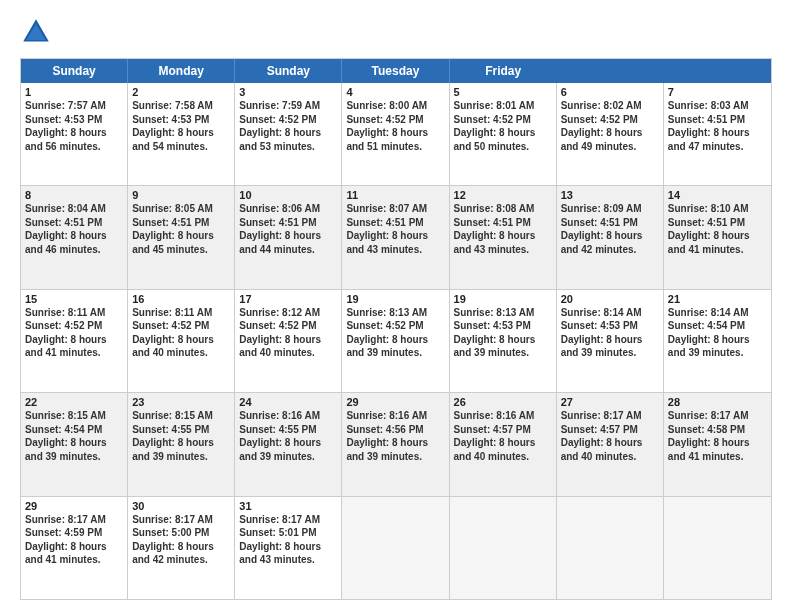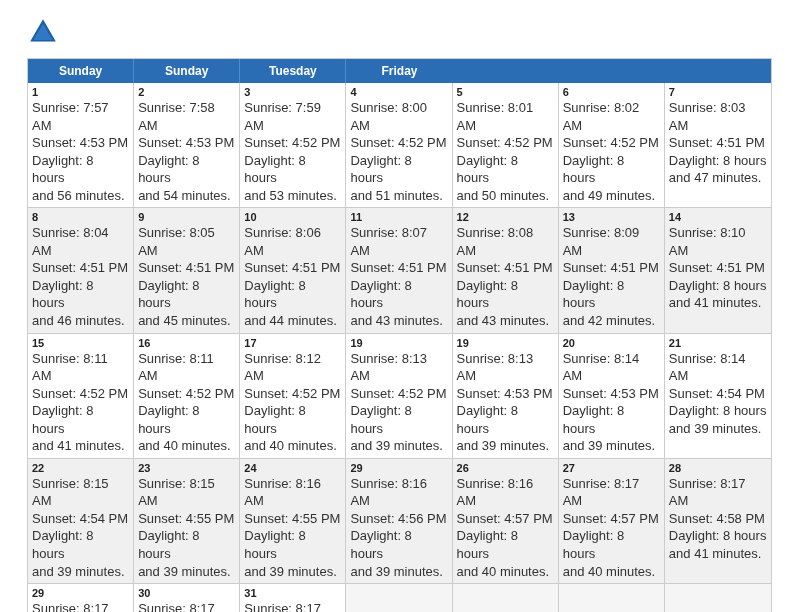--- a/index.html
+++ b/index.html
@@ -6,21 +6,21 @@
     body {
       width: 792px;
       height: 612px;
       font-family: Arial, sans-serif;
       background: #fff;
       overflow: hidden;
     }
     .page {
       width: 792px;
       height: 612px;
-      padding: 16px 20px 12px 27px;
+      padding: 16px 20px 12px 20px;
       display: flex;
       flex-direction: column;
     }
     .header {
       display: flex;
       align-items: flex-start;
       justify-content: space-between;
       margin-bottom: 10px;
     }
     .logo {
@@ -104,23 +104,24 @@
     .cal-cell.empty { background: #f5f5f5; }
     .cal-cell.shaded { background: #f0f0f0; }
     .day-num {
       font-size: 11px;
       font-weight: bold;
       color: #222;
       display: block;
       margin-bottom: 1px;
     }
     .cell-text {
-      font-size: 13px;
+      font-size: 10px;
       line-height: 1.35;
       color: #333;
+      font-weight: bold;
     }
   </style>
 </head>
 <body>
 
 <div class="page">
   <div class="header">
     <div class="logo">
       <svg class="logo-icon" viewBox="0 0 40 40">
         <polygon points="20,4 36,32 4,32" fill="#1a5fac"></polygon>
@@ -133,20 +134,21 @@
     </div>
     <div class="title-block">
       <div class="title-month"></div>
       <div class="title-location"></div>
     </div>
   </div>
 
   <div class="calendar">
     <div class="cal-header" id="cal-header">
         <div class="cal-header-cell">Sunday</div>
+        <div class="cal-header-cell">Monday</div>
         <div class="cal-header-cell">Sunday</div>
         <div class="cal-header-cell">Tuesday</div>
         <div class="cal-header-cell">Friday</div>
       </div>
     <div class="cal-body" id="cal-body">
         <div class="cal-row">
           <div class="cal-cell">
             <span class="day-num">1</span>
             <div class="cell-text">Sunrise: 7:57 AM<br>Sunset: 4:53 PM<br>Daylight: 8 hours<br>and 56 minutes.</div>
           </div>

